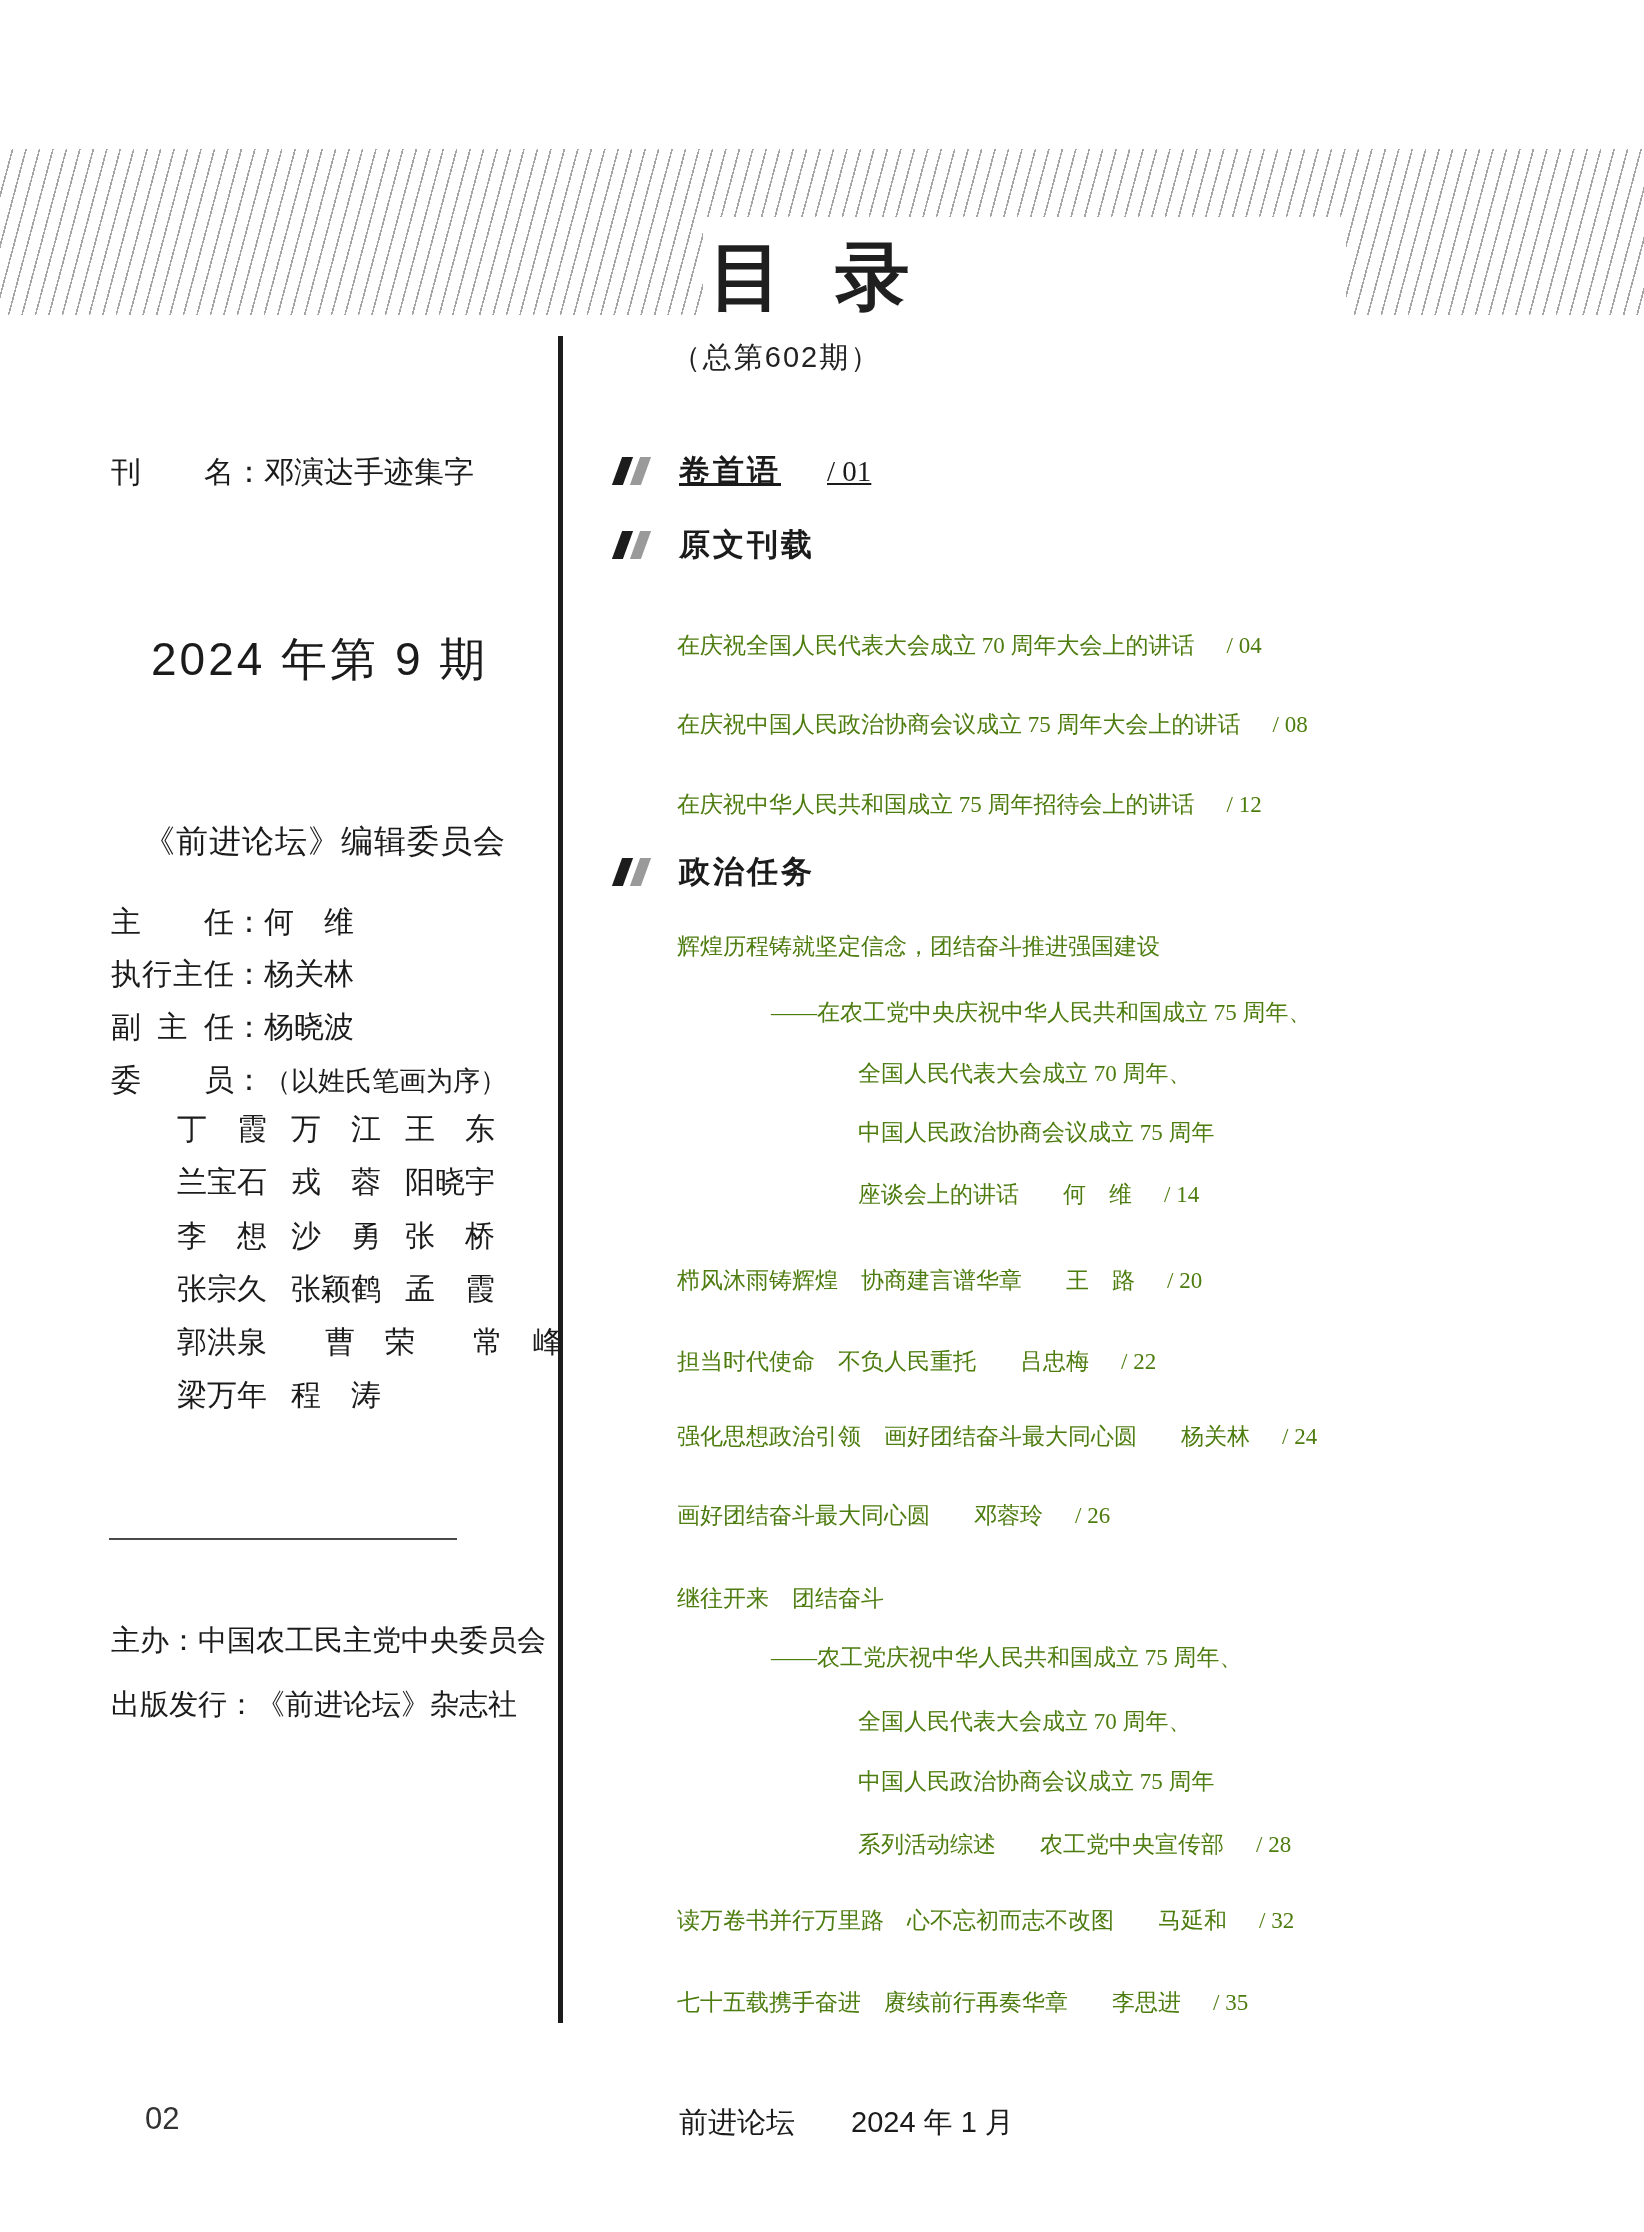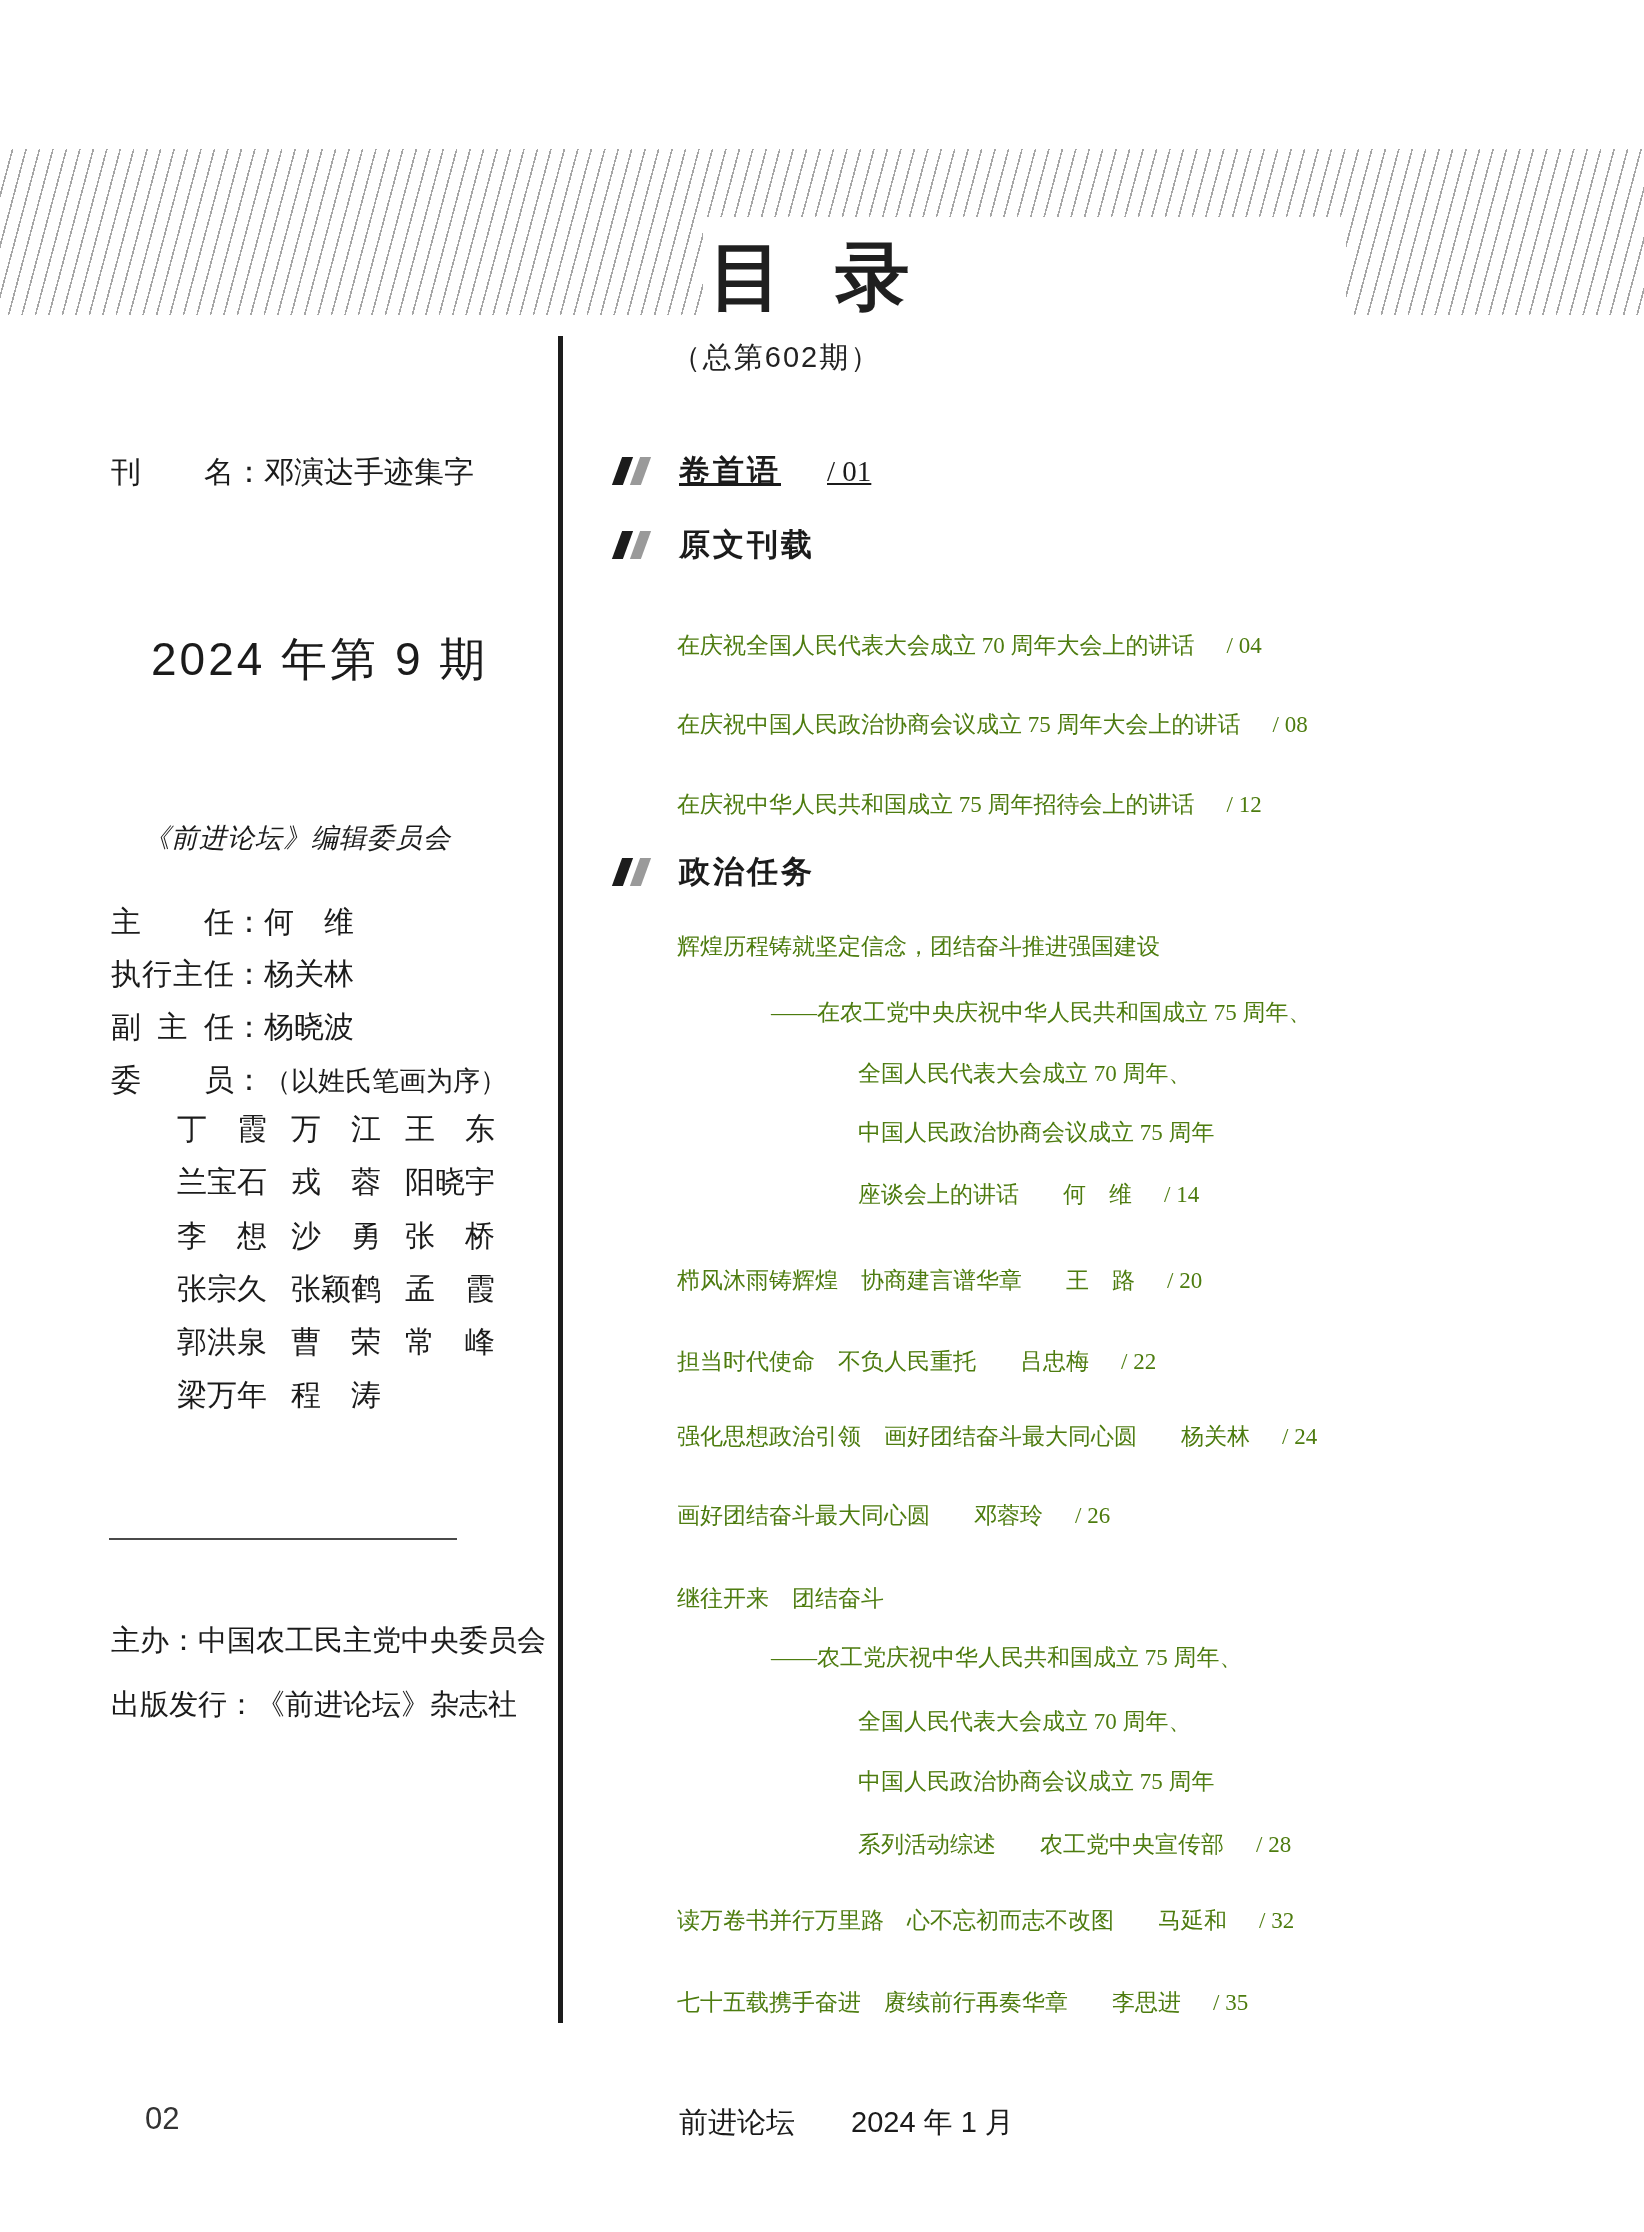--- a/index.html
+++ b/index.html
@@ -17,21 +17,21 @@
     font-size:29px;letter-spacing:2px;color:#222;}
 
   
   .v-divider{position:absolute;left:558px;top:336px;width:5px;height:1687px;background:#1c1c1c;}
 
   
   .lrow{position:absolute;left:111px;font-size:30px;line-height:36px;white-space:nowrap;display:flex;align-items:baseline;}
   .jlabel{display:inline-block;width:123px;text-align:justify;text-align-last:justify;text-justify:inter-character;}
   .colon{display:inline-block;}
   .issue-big{position:absolute;left:151px;top:629px;font-size:46px;font-weight:500;letter-spacing:3px;}
-  .committee-heading{position:absolute;left:143px;top:820px;font-size:27px;letter-spacing:1px;font-style:italic;}
+  .committee-heading{position:absolute;left:143px;top:820px;font-size:32px;letter-spacing:1px;}
   .kai{font-family:"Liberation Serif","DejaVu Serif",serif;font-size:27px;}
   .mrow{position:absolute;left:177px;display:flex;font-size:30px;line-height:36px;}
   .mcell{width:92px;margin-right:22px;white-space:nowrap;}
   .left-rule{position:absolute;left:109px;top:1538px;width:348px;height:2px;background:#4a4a4a;}
 
   
   .toc-header{position:absolute;display:flex;align-items:center;white-space:nowrap;}
   .slashes{display:flex;margin-right:26px;}
   .slash{width:11px;height:28px;transform:skewX(-20deg);margin-right:7px;}
   .slash-black{background:#1c1c1c;}
@@ -107,21 +107,21 @@
       <div class="mrow" style="top: 1218px;">
         <span class="mcell">李　想</span>
         <span class="mcell">沙　勇</span>
         <span class="mcell">张　桥</span>
       </div>
       <div class="mrow" style="top: 1271px;">
         <span class="mcell">张宗久</span>
         <span class="mcell">张颖鹤</span>
         <span class="mcell">孟　霞</span>
       </div>
-      <div class="mrow" style="top: 1324px;">
+      <div class="mrow" style="top: 1324px; gap: 34px;">
         <span class="mcell">郭洪泉</span>
         <span class="mcell">曹　荣</span>
         <span class="mcell">常　峰</span>
       </div>
       <div class="mrow" style="top: 1377px;">
         <span class="mcell">梁万年</span>
         <span class="mcell">程　涛</span>
       </div>
     </div>
 

